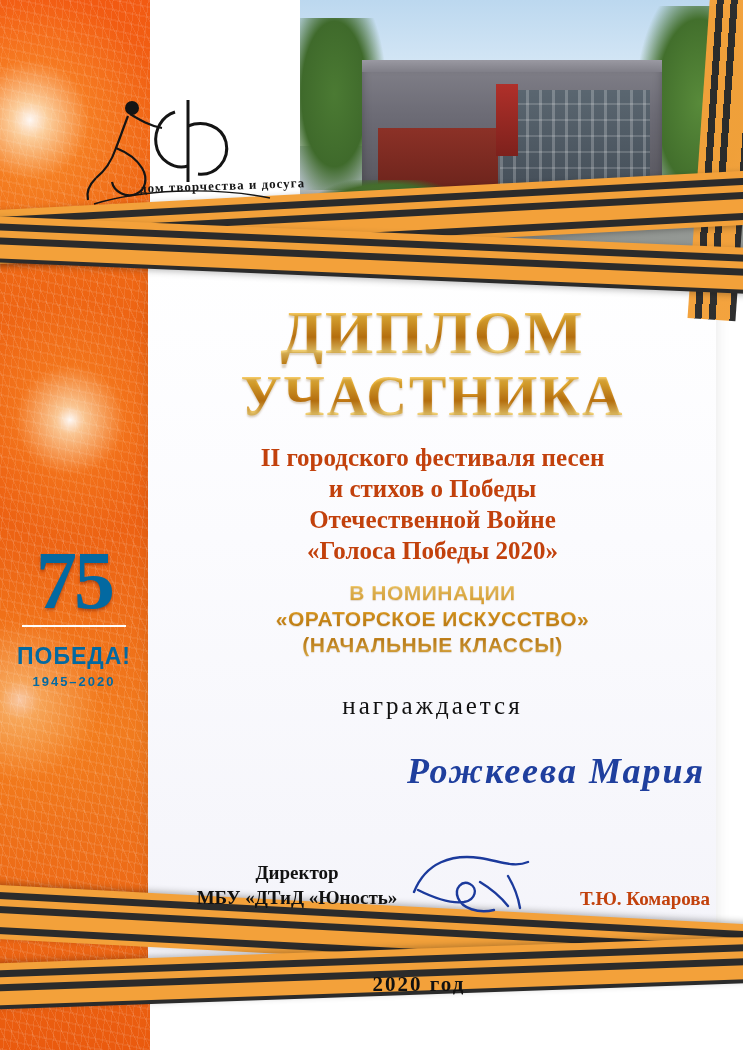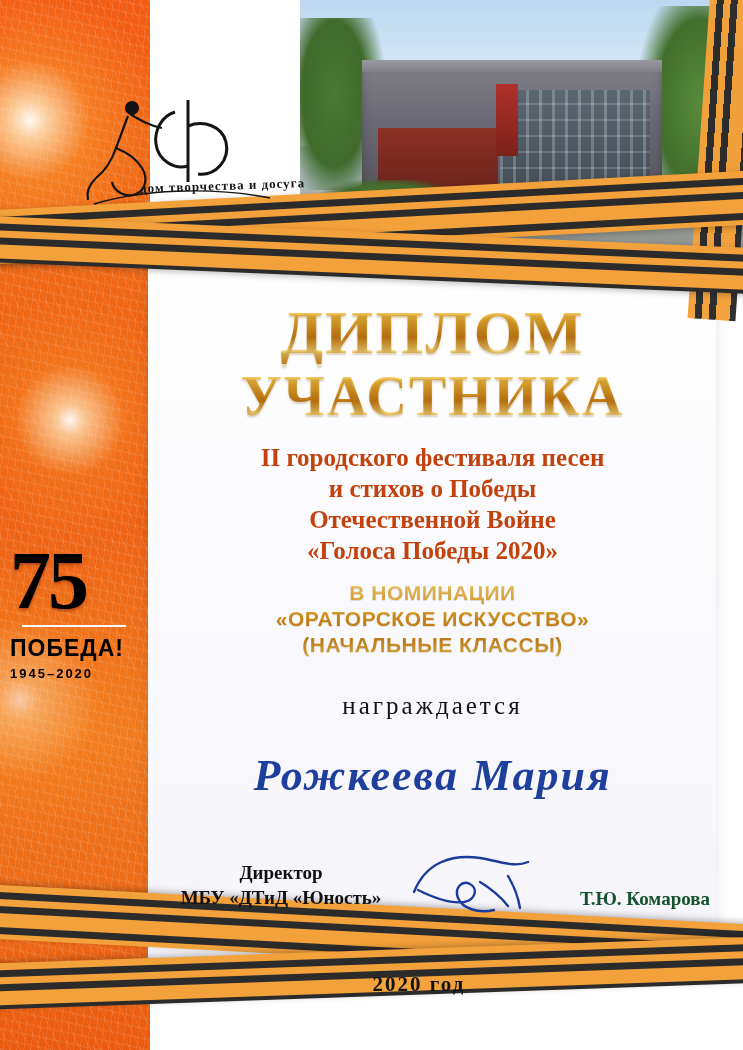--- a/index.html
+++ b/index.html
@@ -173,34 +173,35 @@
     font-size: 13px; font-weight: bold; letter-spacing: 1px;
     color: #161616;
     transform: rotate(-2deg);
   }
 
   
   .emblem {
     position: absolute;
     left: 10px; top: 540px;
     width: 128px; height: 160px;
-    color: #000000;
+    color: #0369a1;
+    text-align: center;
   }
   .emblem-num {
     font-family: "Liberation Serif", serif;
     font-size: 82px; font-weight: bold;
     line-height: 82px;
     letter-spacing: -3px;
     text-shadow: 0 2px 3px rgba(120,30,0,0.5);
   }
   .emblem-pobeda {
     font-family: "Liberation Sans", sans-serif;
     font-size: 23px; font-weight: bold;
     letter-spacing: 1px;
-    margin-top: 8px;
+    margin-top: 16px;
   }
   .emblem-years {
     font-family: "Liberation Sans", sans-serif;
     font-size: 13px; font-weight: bold;
     letter-spacing: 2px;
     margin-top: 4px;
   }
   .emblem-line {
     width: 104px; height: 2px; background: #fff; margin: 3px auto 3px auto;
   }
@@ -255,48 +256,49 @@
     font-weight: normal;
     font-size: 25px;
     letter-spacing: 3px;
     color: #121212;
   }
   .recipient {
     margin-top: 30px;
     font-family: "Liberation Serif", serif;
     font-style: italic;
     font-weight: bold;
-    font-size: 44px;
+    font-size: 36px;
     letter-spacing: 2px;
     color: #1f3f9e;
+    text-align: right;
   }
 
   
   .sign-block {
     position: absolute;
     left: 150px; top: 860px;
     width: 566px;
     height: 64px;
   }
   .sign-left {
-    position: absolute; left: 0; top: 0;
+    position: absolute; left: 16px; top: 0;
     width: 262px;
     text-align: center;
     font-family: "Liberation Serif", serif;
     font-weight: bold;
     font-size: 19px;
     line-height: 25px;
     color: #111;
   }
   .sign-right {
     position: absolute; right: 6px; top: 28px;
     font-family: "Liberation Serif", serif;
     font-weight: bold;
     font-size: 19px;
-    color: #14532d;
+    color: #c2410c;
   }
   .signature-mark {
     position: absolute;
     left: 258px; top: -8px;
     width: 130px; height: 66px;
   }
   .year {
     position: absolute;
     left: 136px; top: 972px;
     width: 566px;

